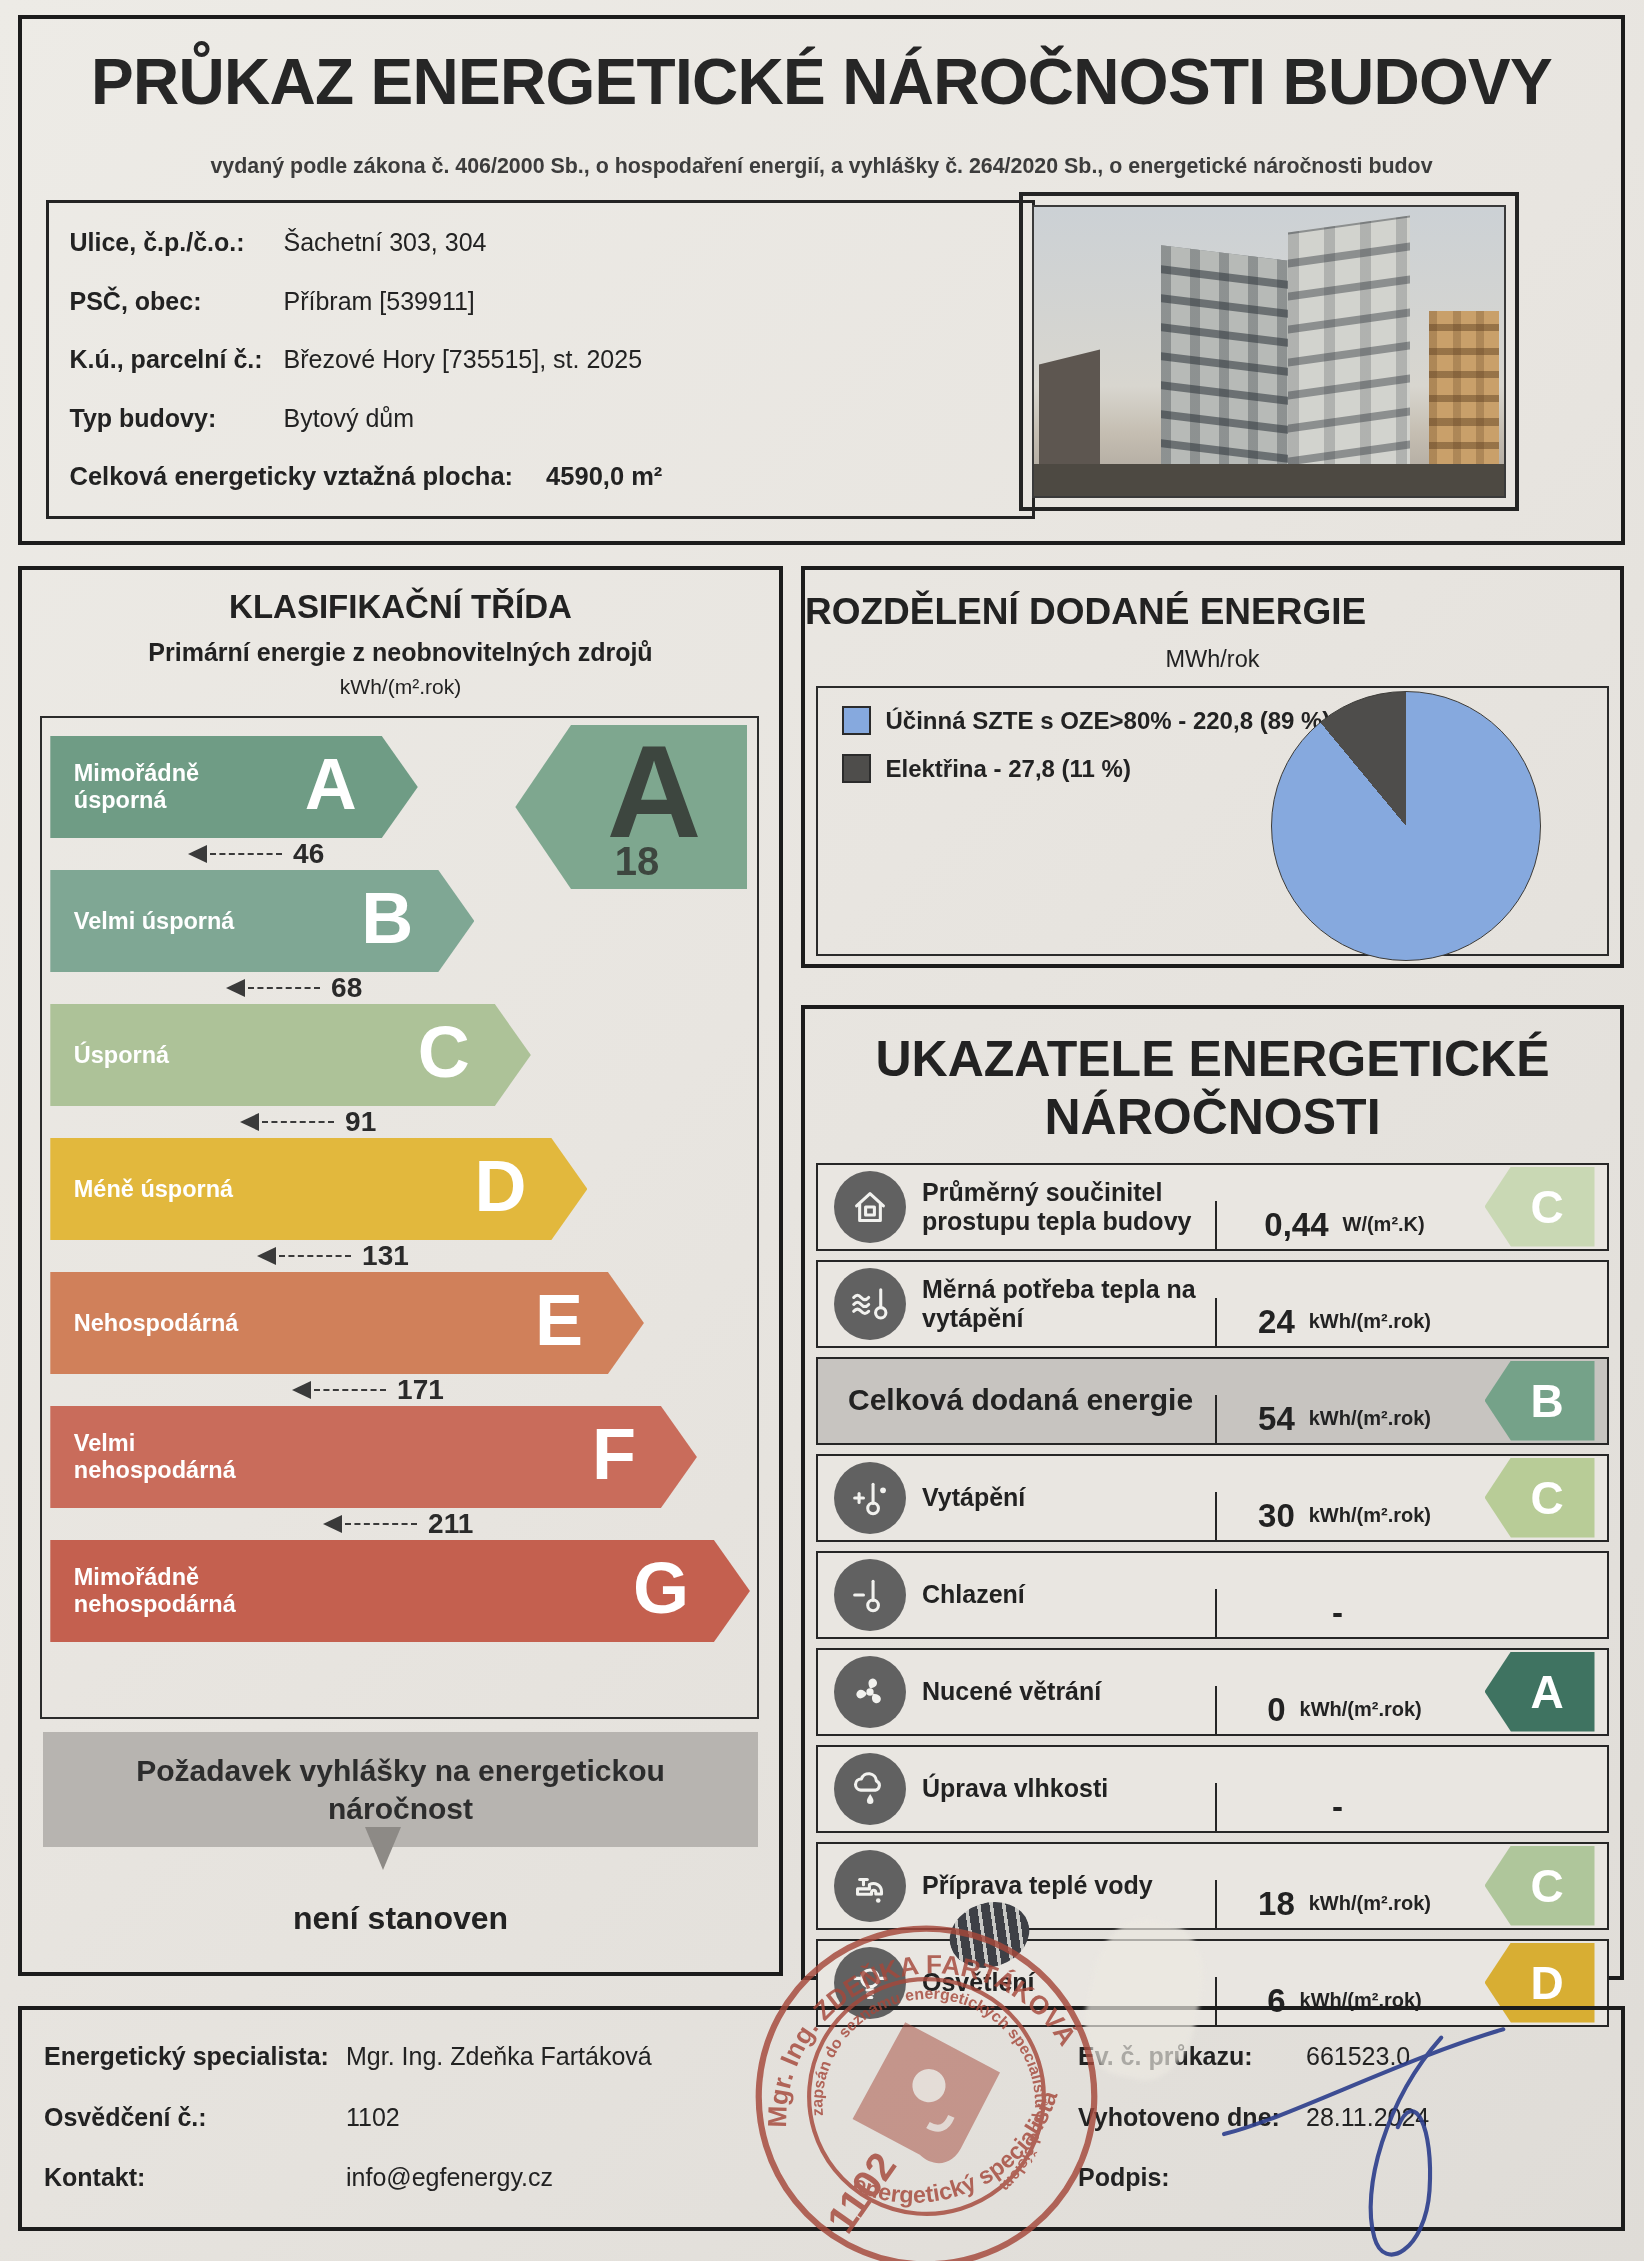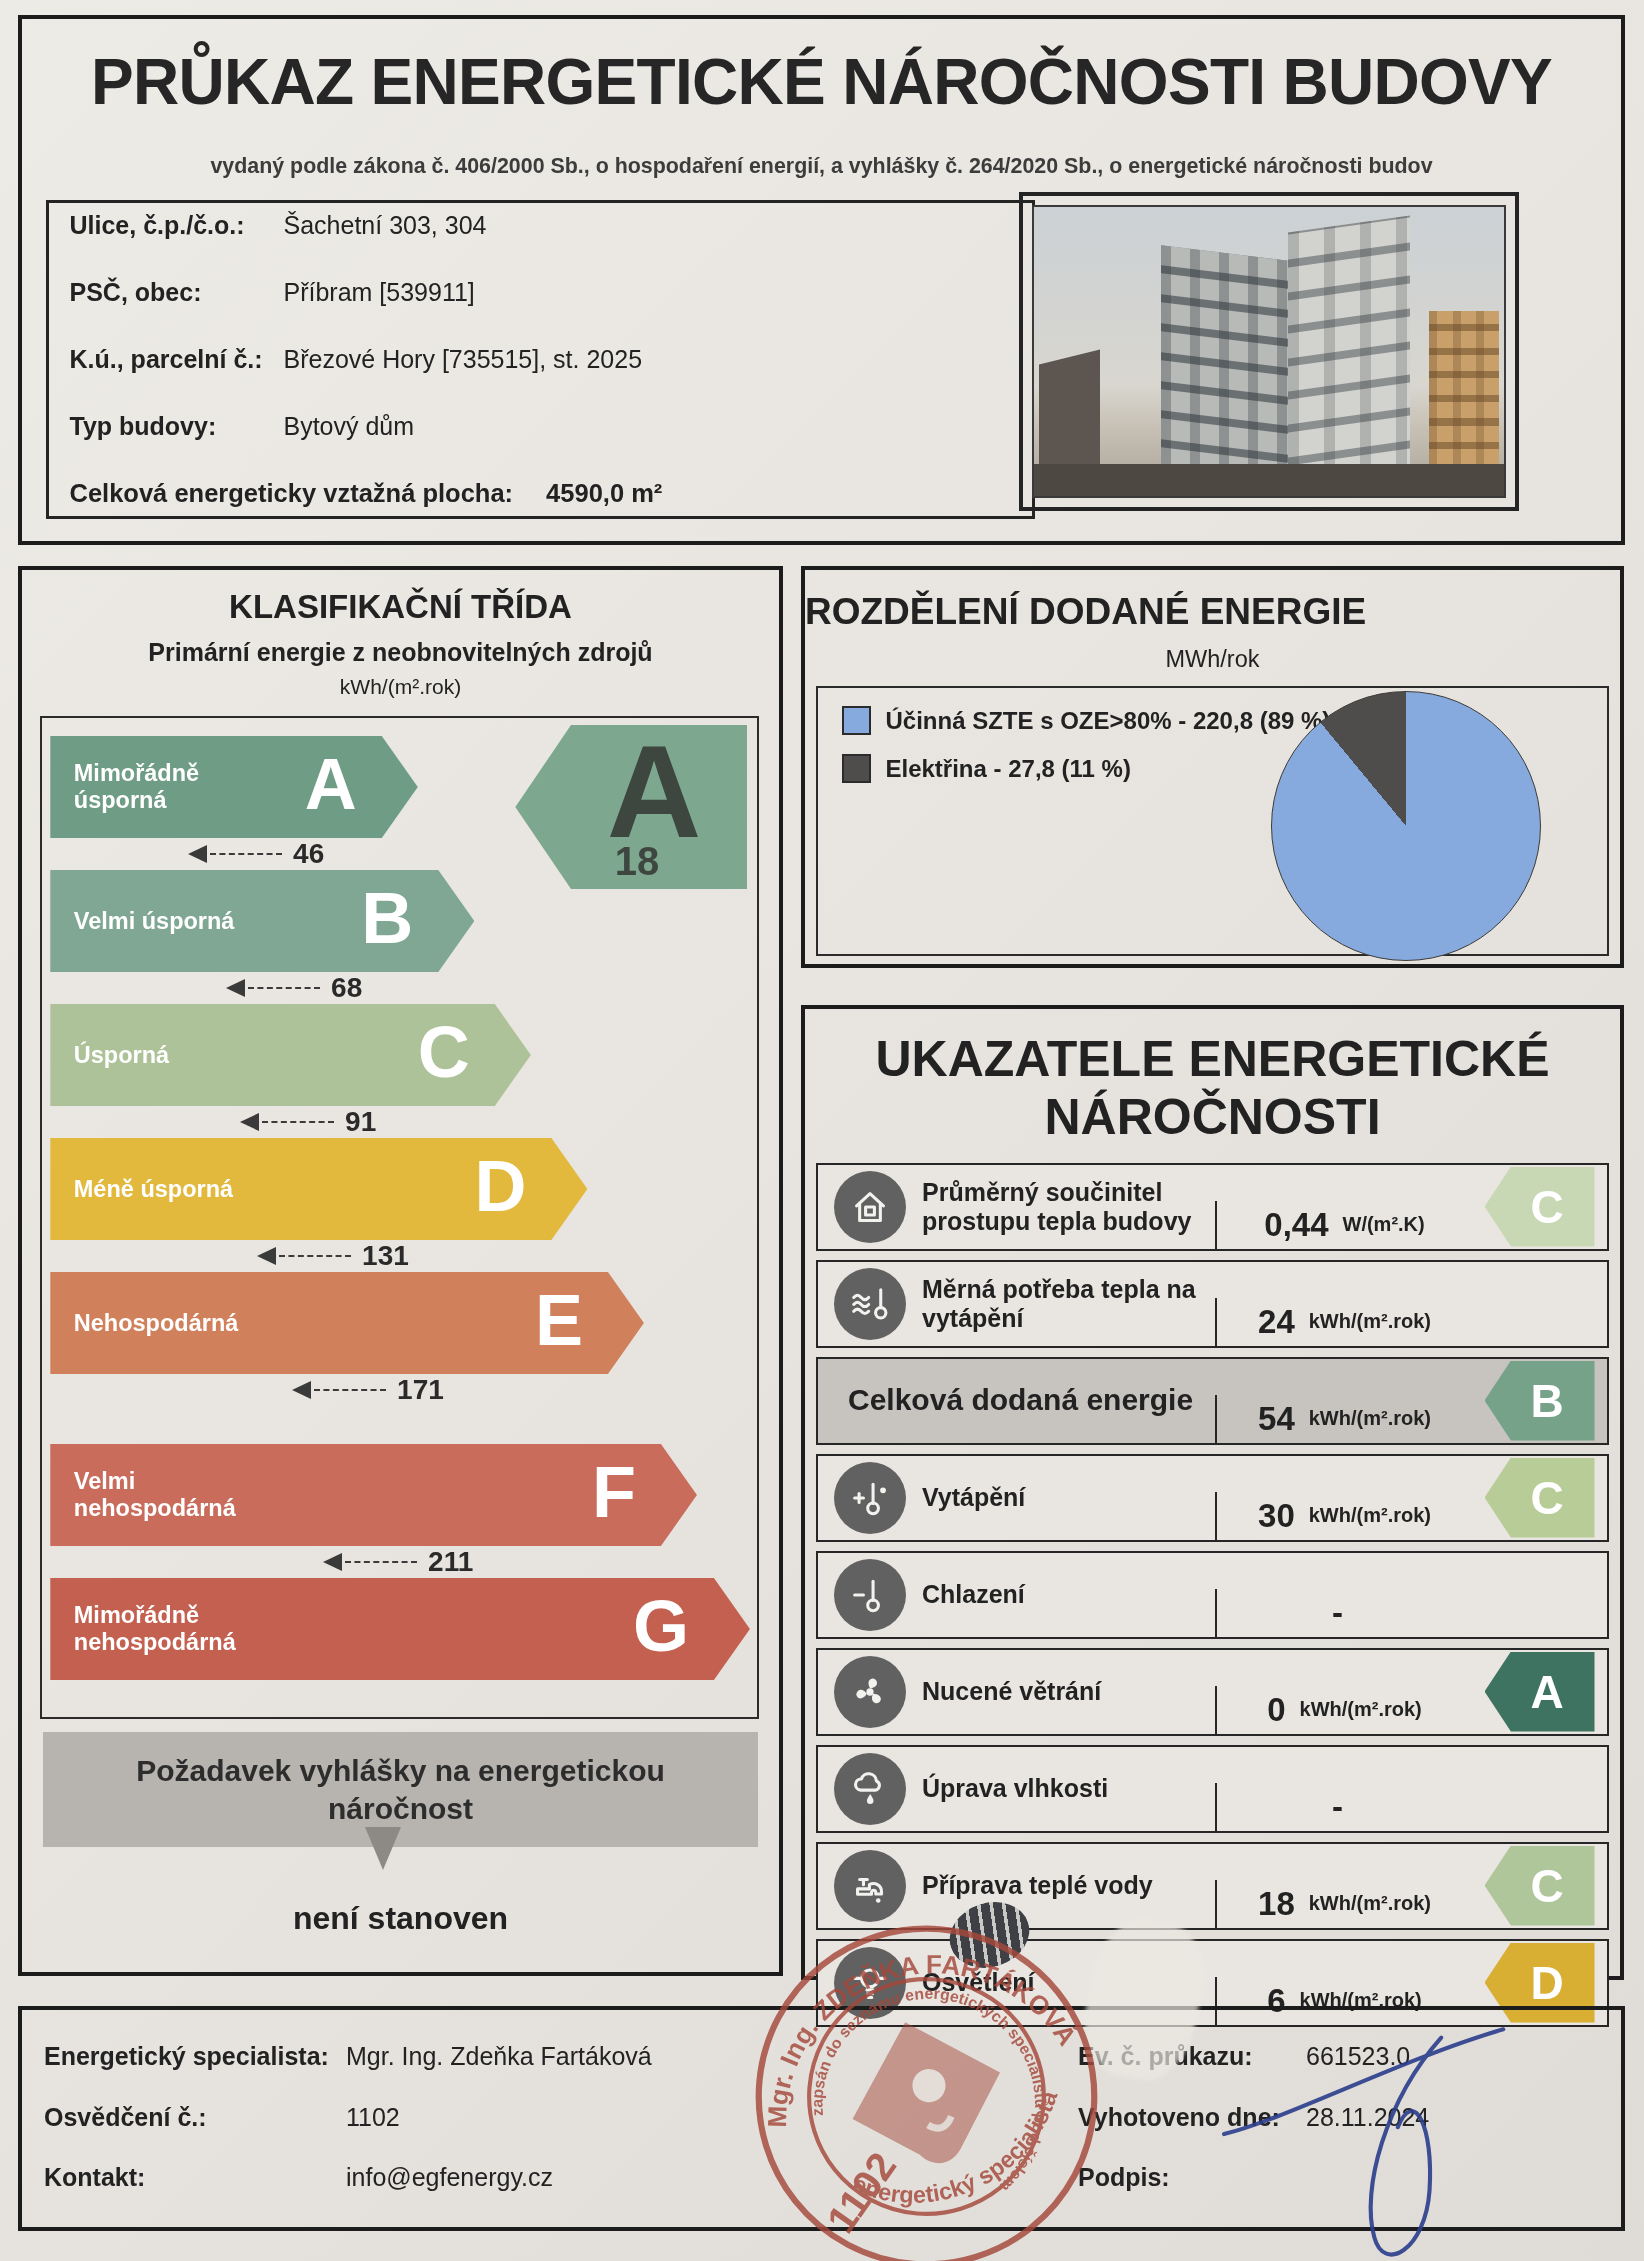--- a/index.html
+++ b/index.html
@@ -11,21 +11,21 @@
   
   #top-frame{left:18px;top:15px;width:1607px;height:530px;}
   .doc-title{position:absolute;left:0;top:26px;width:100%;text-align:center;
              font-size:64px;font-weight:bold;color:#262626;letter-spacing:-0.7px;}
   .doc-subtitle{position:absolute;left:0;top:135px;width:100%;text-align:center;
                 font-size:21.4px;font-weight:bold;color:#3c3c3c;}
 
   
   #addr-box{position:absolute;left:23.5px;top:181px;width:989px;height:319px;border:3.5px solid #242424;
             box-sizing:border-box;display:flex;flex-direction:column;justify-content:space-between;
-            padding:8px 21px;}
+            padding:25px 21px;}
   .addr-row{display:flex;align-items:baseline;}
   .addr-label{width:214px;font-size:25px;font-weight:bold;flex:none;}
   .addr-value{font-size:25px;}
   .area-row{display:flex;gap:33px;font-size:25.5px;font-weight:bold;}
 
   
   #photo-box{position:absolute;left:997px;top:173px;width:500px;height:319px;border:4.1px solid #242424;
              box-sizing:border-box;padding:9px;}
   .photo-inner{width:100%;height:100%;border:2.1px solid #3a3a3a;box-sizing:border-box;position:relative;overflow:hidden;
                background:linear-gradient(#ccd1d5 0%,#d8d6cf 62%,#c5beb2 78%,#a9a299 100%);}
@@ -216,21 +216,21 @@
       <div class="band" style="width: 84%; background: rgb(208, 128, 90);">
         <span class="band-label">Nehospodárná</span>
         <span class="band-letter">E</span>
       </div>
       <div class="thresh" style="margin-left:242px">
         <span class="t-arrow"></span>
           <span class="t-dash"></span>
         <span class="t-num">171</span>
       </div>
 
-      <div class="band" style="width: 91.5%; background: rgb(201, 108, 91); margin-top: 38px;">
+      <div class="band" style="width: 91.5%; background: rgb(201, 108, 91);">
         <span class="band-label">Velmi nehospodárná</span>
         <span class="band-letter">F</span>
       </div>
       <div class="thresh" style="margin-left:273px">
         <span class="t-arrow"></span>
           <span class="t-dash"></span>
         <span class="t-num">211</span>
       </div>
 
       <div class="band" style="width: 99%; background: rgb(196, 96, 79);">

